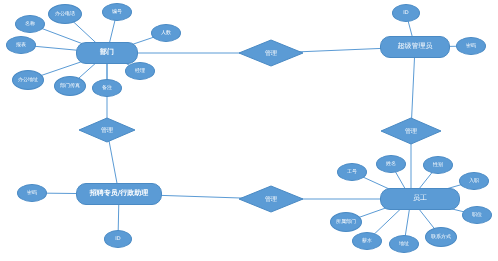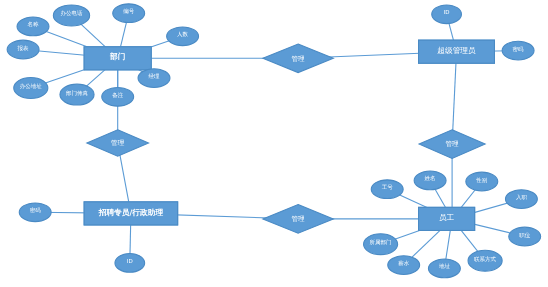--- a/index.html
+++ b/index.html
@@ -12,20 +12,21 @@
   #stage{position:relative;width:498px;height:261px;}
   svg.layer{position:absolute;left:0;top:0;width:498px;height:261px;}
   .node{
     position:absolute;
     display:flex;align-items:center;justify-content:center;
     text-align:center;
     color:#ffffff;
     line-height:1.05;
     box-sizing:border-box;
     white-space:pre-line;
+    border-radius:10px;
   }
   .entity{
     background:#5b9bd5;
     border:1px solid #4a8ac4;
     font-size:7px;
   }
   .attr{
     background:#5b9bd5;
     border:1px solid #4a8ac4;
     border-radius:50%;
@@ -81,21 +82,21 @@
       <polygon points="271,186 303,199 271,212 239,199" fill="#5b9bd5" stroke="#4a8ac4"></polygon>
     </svg>
   <div id="nodes">
       <div class="rel-label" style="left: 239px; top: 40px; width: 64px; height: 26px;">管理</div>
       <div class="rel-label" style="left: 79px; top: 118px; width: 56px; height: 24px;">管理</div>
       <div class="rel-label" style="left: 381px; top: 118px; width: 60px; height: 26px;">管理</div>
       <div class="rel-label" style="left: 239px; top: 186px; width: 64px; height: 26px;">管理</div>
       <div class="node entity" style="left: 76px; top: 42px; width: 62px; height: 22px; font-weight: bold;">部门</div>
       <div class="node entity" style="left: 380px; top: 36px; width: 70px; height: 22px;">超级管理员</div>
       <div class="node entity" style="left: 76px; top: 183px; width: 86px; height: 22px; font-weight: bold;">招聘专员/行政助理</div>
-      <div class="node entity" style="left: 380px; top: 188px; width: 52px; height: 22px;">员工</div>
+      <div class="node entity" style="left: 380px; top: 188px; width: 80px; height: 22px;">员工</div>
       <div class="node attr" style="left: 48px; top: 4px; width: 34px; height: 20px;">办公电话</div>
       <div class="node attr" style="left: 102px; top: 3px; width: 30px; height: 18px;">编号</div>
       <div class="node attr" style="left: 15px; top: 15px; width: 30px; height: 18px;">名称</div>
       <div class="node attr" style="left: 6px; top: 36px; width: 30px; height: 18px;">报表</div>
       <div class="node attr" style="left: 151px; top: 24px; width: 30px; height: 18px;">人数</div>
       <div class="node attr" style="left: 125px; top: 62px; width: 30px; height: 18px;">经理</div>
       <div class="node attr" style="left: 12px; top: 70px; width: 32px; height: 20px;">办公地址</div>
       <div class="node attr" style="left: 54px; top: 76px; width: 32px; height: 20px;">部门传真</div>
       <div class="node attr" style="left: 92px; top: 79px; width: 30px; height: 18px;">备注</div>
       <div class="node attr" style="left: 392px; top: 4px; width: 28px; height: 18px;">ID</div>

